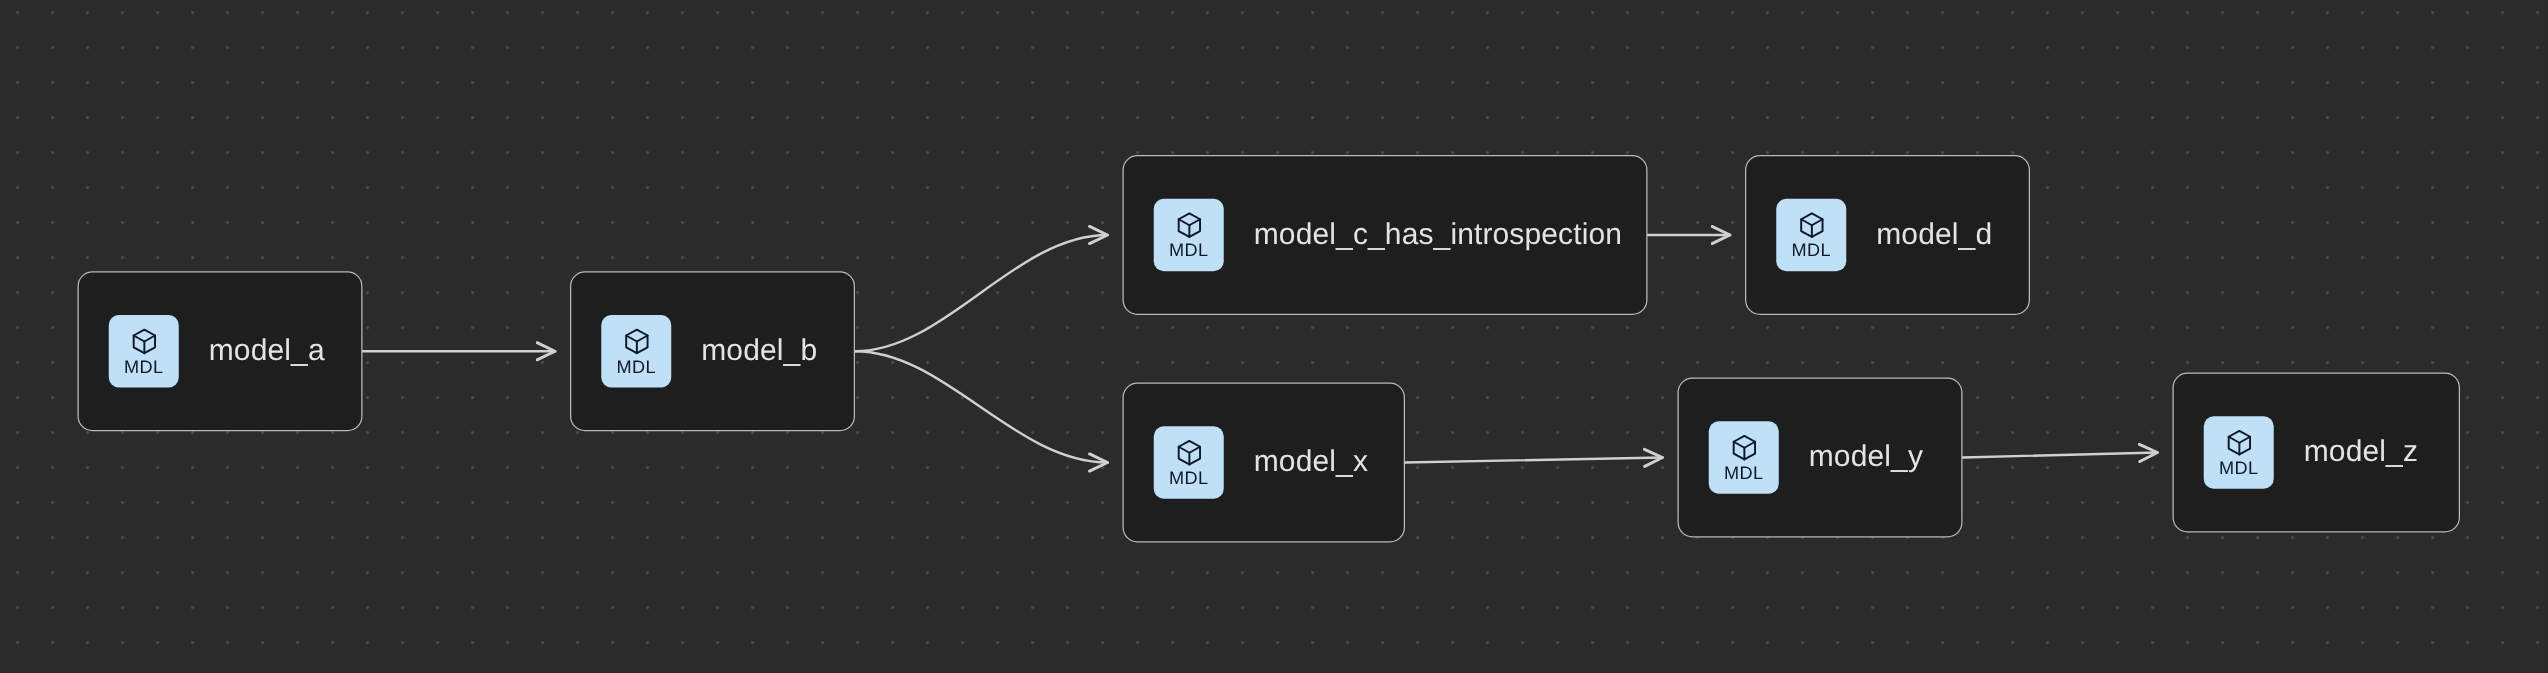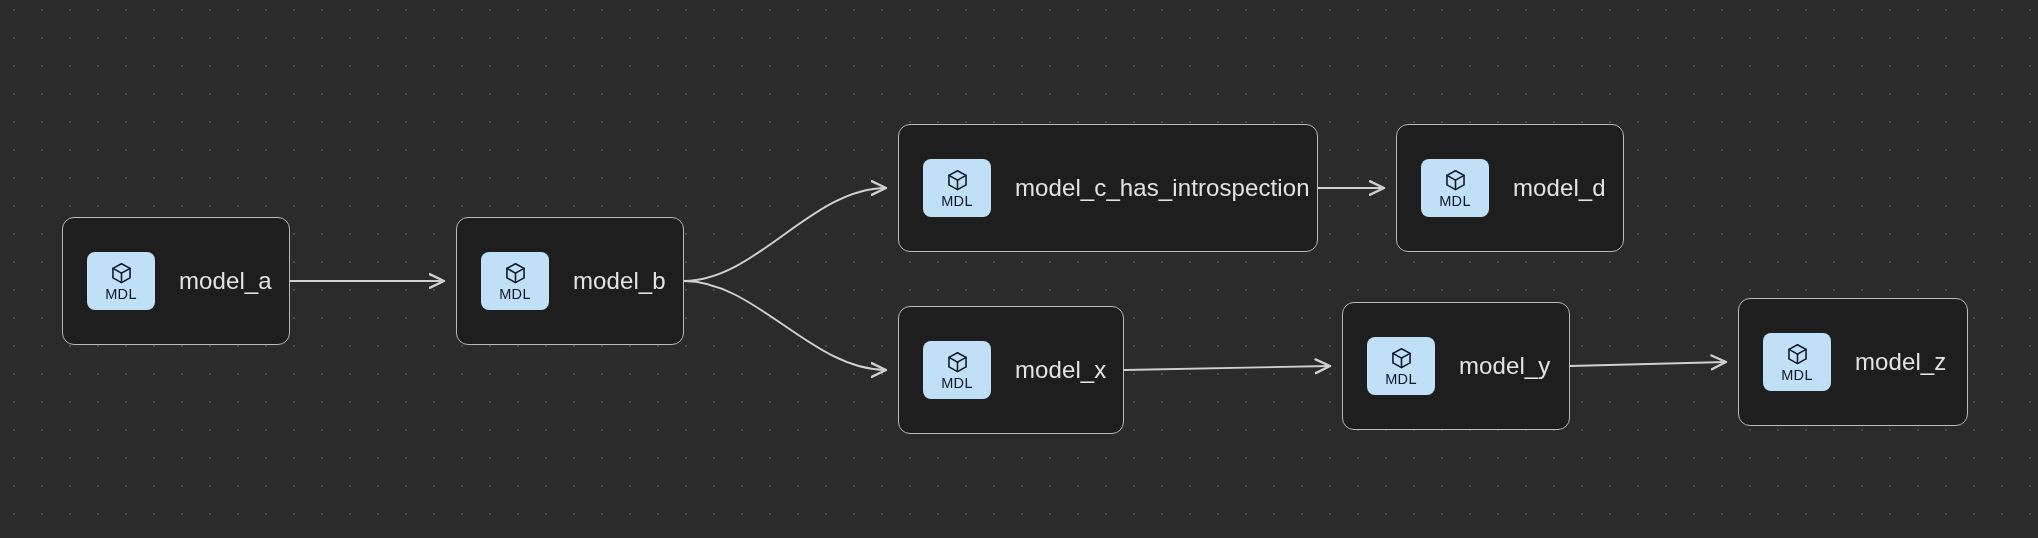--- a/index.html
+++ b/index.html
@@ -39,21 +39,21 @@
     box-sizing: border-box;
     display: flex;
     align-items: center;
     background: #1e1e1e;
     border: 1.4px solid #b9b9b9;
     border-radius: 12px;
     z-index: 2;
   }
   .node-badge {
     flex: 0 0 auto;
-    width: 68px;
+    width: 56px;
     height: 58px;
     margin-left: 24px;
     border-radius: 8px;
     background: #bfe0f7;
     display: flex;
     flex-direction: column;
     align-items: center;
     justify-content: center;
     gap: 1px;
   }

